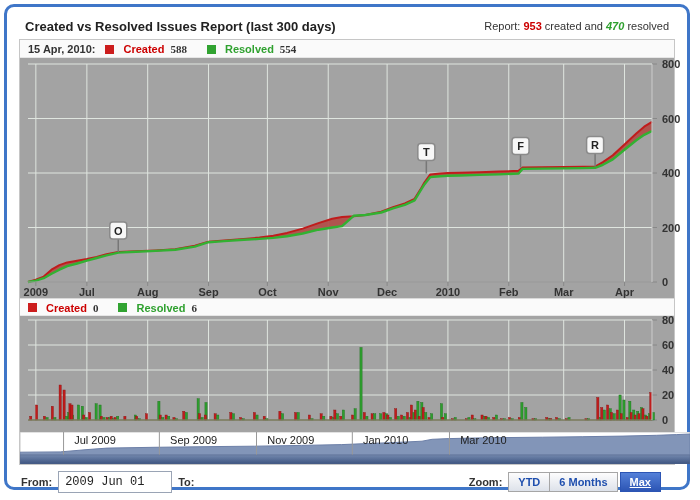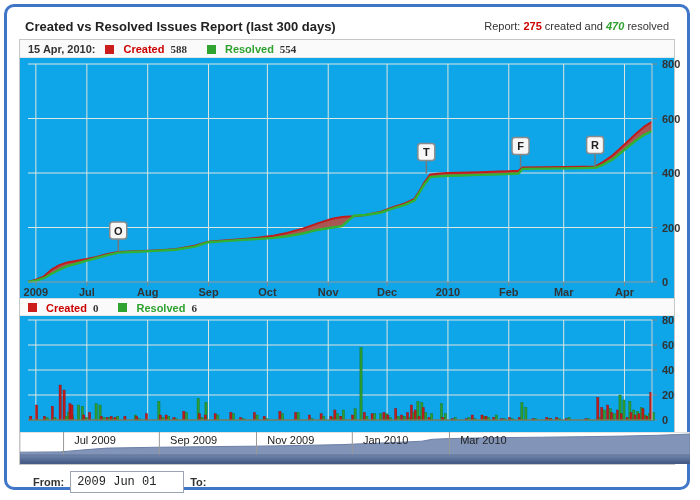--- a/index.html
+++ b/index.html
@@ -3,49 +3,49 @@
 <meta charset="utf-8">
 <style>
   html,body{margin:0;padding:0;background:#fff;}
   body{font-family:"Liberation Sans","DejaVu Sans",sans-serif;width:700px;height:500px;position:relative;overflow:hidden;}
   .frame{position:absolute;left:4px;top:4px;width:686px;height:486px;border:3px solid #3f76c8;border-radius:10px;background:#fff;box-sizing:border-box;padding-left:40px;}
   .hdr{position:absolute;left:18px;right:18px;top:8px;height:22px;display:flex;justify-content:space-between;align-items:center;}
   .title{font-size:13px;font-weight:bold;color:#222;}
   .summary{font-size:11px;color:#333;}
   .summary b.red{color:#cc0000;}
   .summary b.grn{color:#2fa12f;font-style:italic;}
-  .chartbox{position:absolute;left:12px;right:12px;top:32px;height:424px;border:1px solid #c6c6c6;background:#0ea5e9;box-sizing:content-box;}
+  .chartbox{position:absolute;left:12px;right:12px;top:32px;height:424px;border:1px solid #c6c6c6;background:#a3a3a3;box-sizing:content-box;}
   .legend{height:18px;display:flex;align-items:center;gap:6px;padding:1px 8px 0 8px;font-size:11px;color:#333;background:#fafafa;border-bottom:1px solid #e6e6e6;box-sizing:border-box;}
   .legend .date{font-weight:bold;margin-right:4px;}
   .legend .val{font-weight:bold;color:#333;font-family:Liberation Serif, serif;}
   .sw{width:9px;height:9px;display:inline-block;margin-right:3px;vertical-align:-1px;}
   .lred{color:#cc0000;font-weight:bold;}
   .lgrn{color:#2fa12f;font-weight:bold;}
   .legend2{border-top:1px solid #d9d9d9;}
   svg{display:block;}
-  .ftr{position:absolute;left:12px;right:12px;top:460px;height:30px;display:flex;align-items:center;justify-content:space-between;font-size:11px;color:#333;}
+  .ftr{position:absolute;left:0;right:12px;top:460px;height:30px;display:flex;align-items:center;justify-content:space-between;font-size:11px;color:#333;}
   .fgroup{display:flex;align-items:center;gap:6px;padding-left:14px;}
   .zgroup{display:flex;align-items:center;gap:0;padding-right:14px;}
   .flabel{font-weight:bold;}
   .dinput{width:100px;height:18px;border:1px solid #9aa4b5;font-family:Liberation Mono, monospace;font-size:12px;color:#222;padding:1px 6px;background:#fff;}
   .zbtn{height:20px;padding:2px 9px;font-size:11px;font-weight:bold;color:#1f4fae;background:linear-gradient(#fdfdfd,#dde2ea);border:1px solid #a6a6a6;cursor:pointer;font-family:"Liberation Sans",sans-serif;}
   .zbtn + .zbtn{border-left:none;}
   .zbtn.active{background:linear-gradient(#5480d8,#2c55b4);color:#fff;text-decoration:underline;border:1px solid #2c55b4;margin-left:2px;}
   .zlabel{font-weight:bold;margin-right:6px;}
 </style>
 </head>
 <body>
 
 <div class="frame">
 
   <div class="hdr">
     <div class="title">Created vs Resolved Issues Report (last 300 days)</div>
     <div class="summary">
       <span>Report:</span>
-      <b class="red">275</b>
+      <b class="red">953</b>
       <span>created and</span>
       <b class="grn">470</b>
       <span>resolved</span>
     </div>
   </div>
 
   <div class="chartbox">
 
     <div class="legend">
       <span class="date">15 Apr, 2010:</span>
@@ -345,14 +345,20 @@
         <rect x="0" y="23" width="670" height="9" fill="url(#sbg)" stroke="#5a6a8c" stroke-width="0.5"></rect>
       </svg>
   </div>
 
   <div class="ftr">
     <div class="fgroup">
       <span class="flabel">From:</span>
       <input class="dinput" value="2009 Jun 01" style="">
       <span class="flabel">To:</span>
     </div>
+    <div class="zgroup">
+      <span class="zlabel">Zoom:</span>
+      <button class="zbtn">YTD</button>
+      <button class="zbtn">6 Months</button>
+      <button class="zbtn active">Max</button>
+    </div>
   </div>
 </div>
 
 </body></html>

